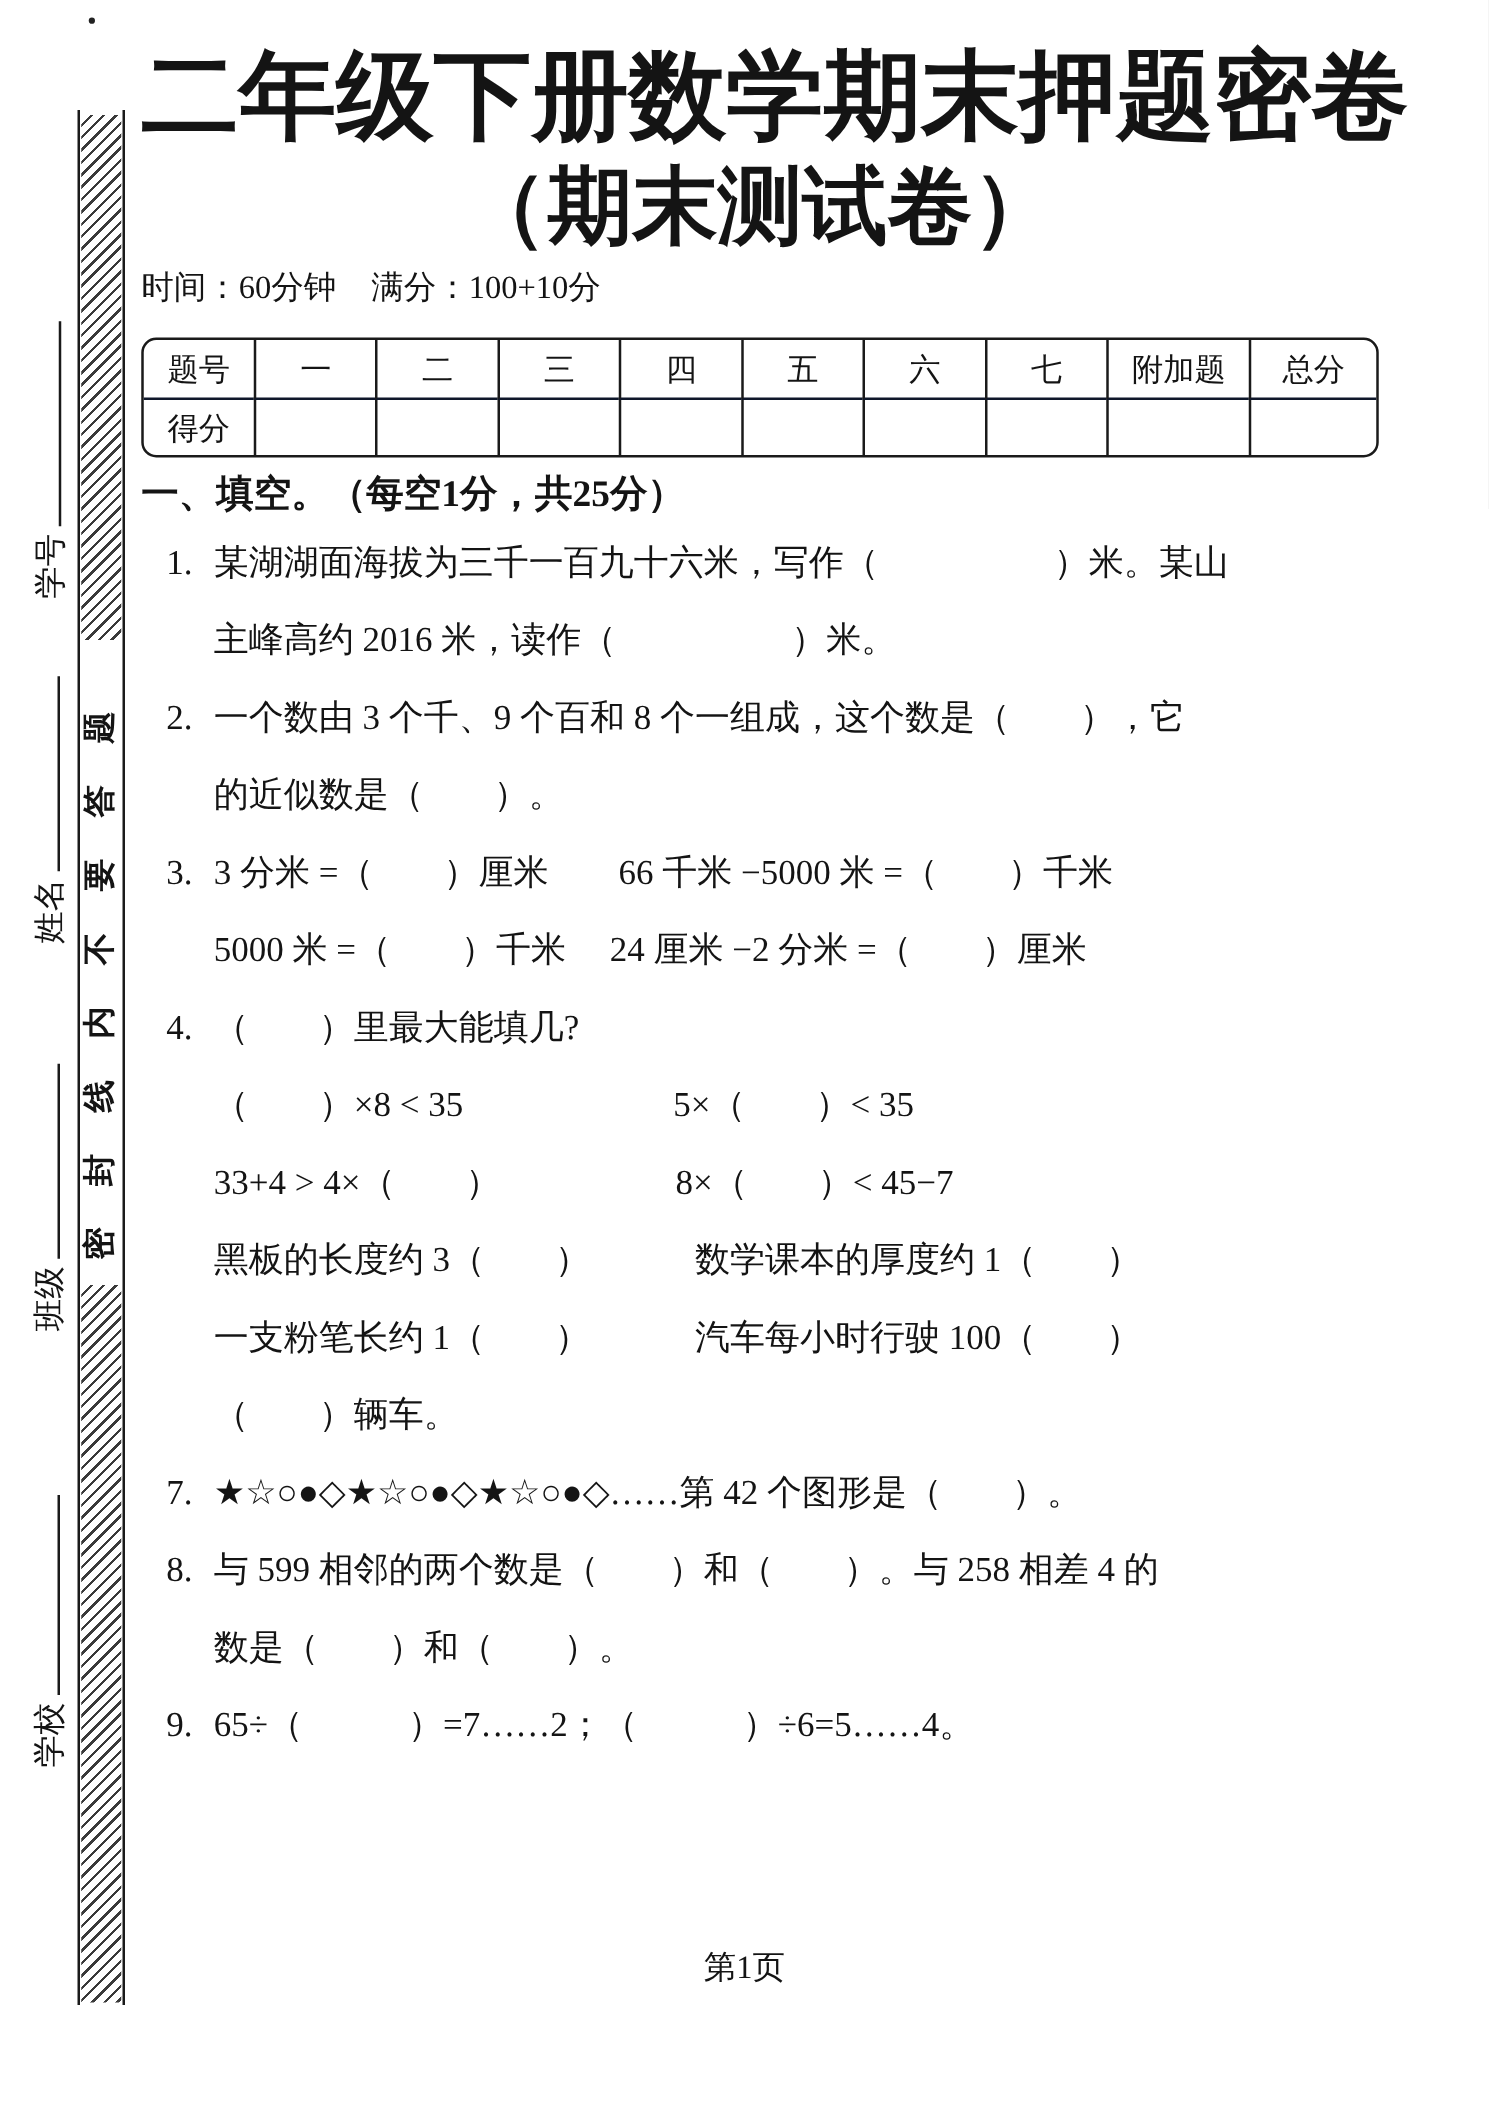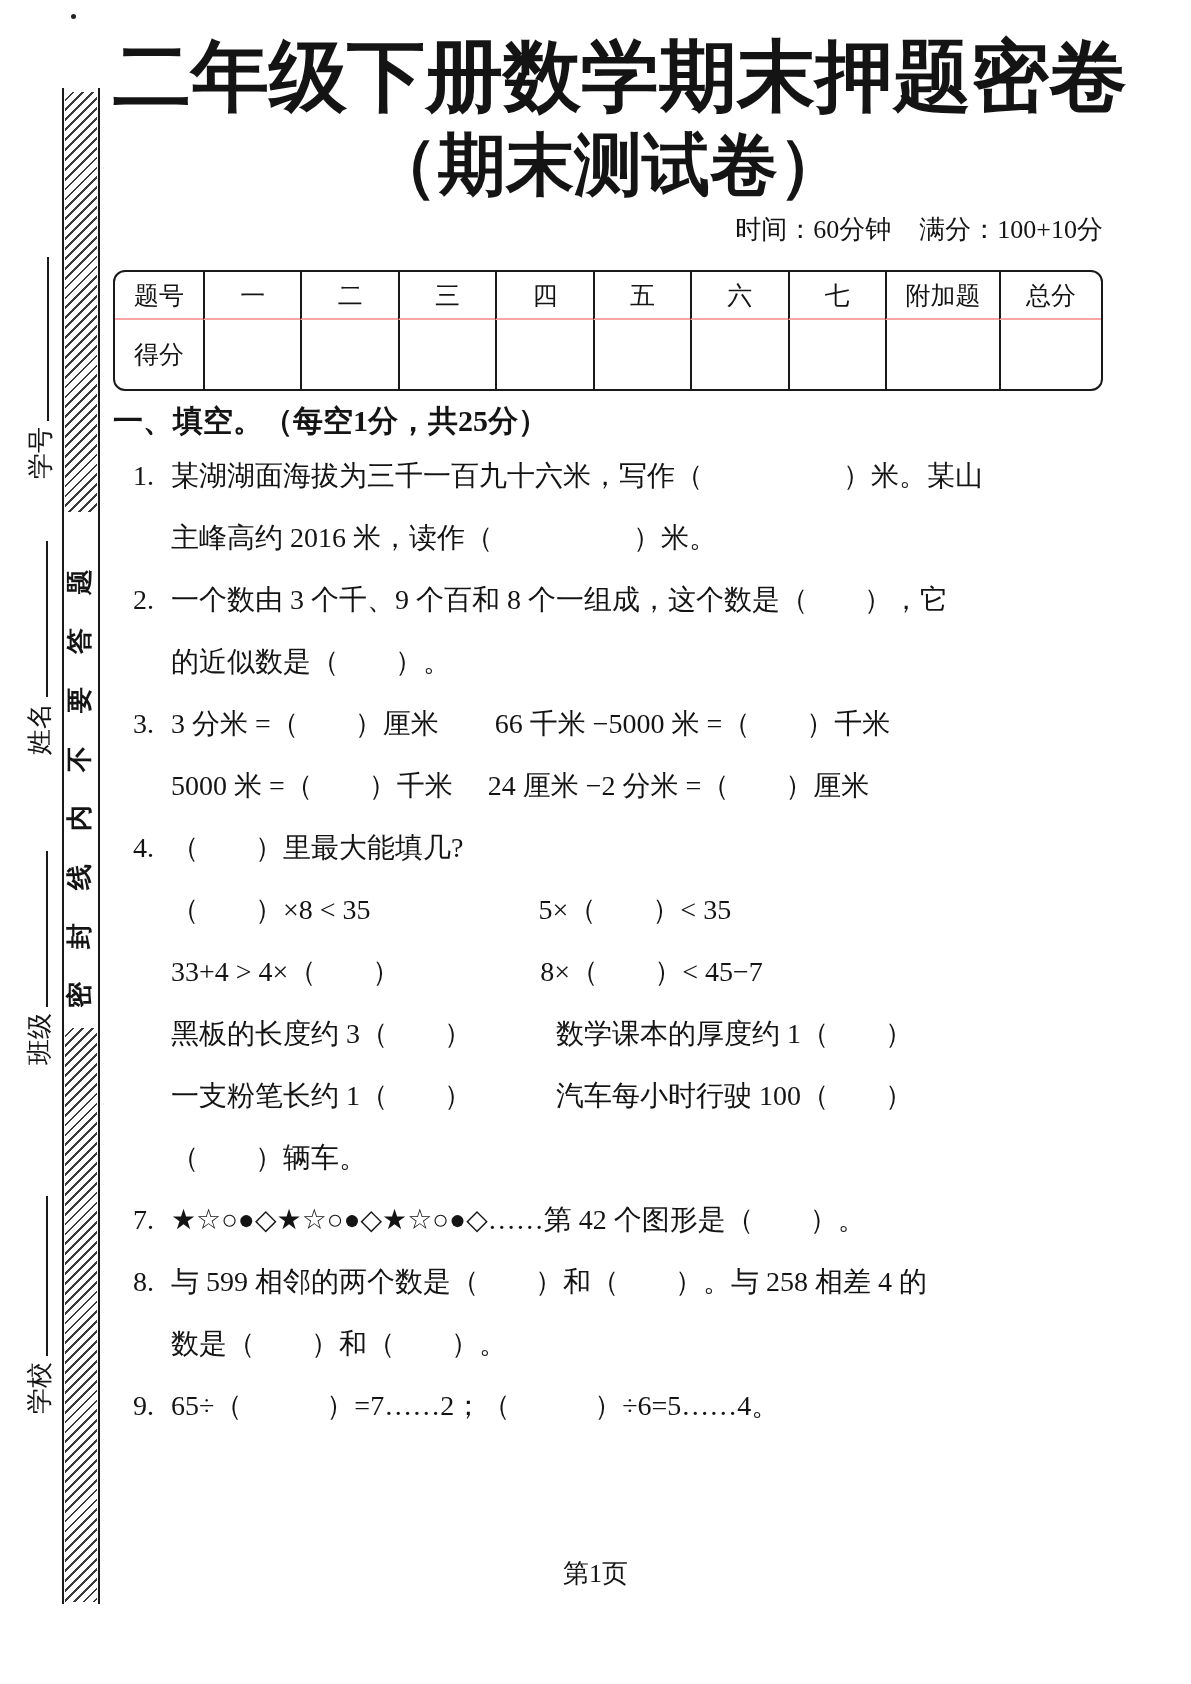--- a/index.html
+++ b/index.html
@@ -33,33 +33,33 @@
   .side-field:nth-child(1){ left:-70px; top:353px;  width:222px; }
   .side-field:nth-child(2){ left:-67px; top:633px;  width:214px; }
   .side-field:nth-child(3){ left:-67px; top:943px;  width:214px; }
   .side-field:nth-child(4){ left:-69px; top:1290px; width:218px; }
   .fl-line { flex:1; border-bottom:2px solid #1a1a1a; height:18px; }
 
   
   .main { position:absolute; left:113px; top:0; width:990px; padding-top:36px; }
   .title { margin:0; font-size:78px; line-height:82px; font-weight:bold; text-align:center; white-space:nowrap; }
   .subtitle { margin:20px 0 0; font-size:68px; line-height:54px; font-weight:bold; text-align:center; }
-  .meta { margin-top:22px; font-size:26px; line-height:32px; text-align:right; }
+  .meta { margin-top:22px; font-size:26px; line-height:32px; text-align:left; }
   .meta .sep { display:inline-block; width:28px; }
 
   .score-table {
     width:100%; margin-top:24px; border:2px solid #1a1a1a; border-radius:12px;
     border-collapse:separate; border-spacing:0; table-layout:fixed; font-size:25px;
   }
   .score-table th, .score-table td { border-left:2px solid #1a1a1a; text-align:center; font-weight:normal; padding:0; }
   .score-table th:first-child, .score-table td:first-child { border-left:none; width:88px; }
   .score-table th:nth-child(9) { width:112px; }
   .score-table th:nth-child(10){ width:100px; }
-  .score-table thead th { height:46px; border-bottom:2px solid #fca5a5; }
-  .score-table tbody td { height:69px; }
+  .score-table thead th { height:46px; border-bottom:2px solid #0f172a; }
+  .score-table tbody td { height:44px; }
 
   .section-heading { margin-top:12px; font-size:30px; line-height:36px; font-weight:bold; }
 
   .questions { margin-top:6px; font-size:28px; }
   .qline { height:62px; line-height:62px; padding-left:58px; white-space:nowrap; }
   .qnum  { display:inline-block; width:38px; margin-left:-38px; }
 
   .footer { position:absolute; left:0; top:1556px; width:100%; text-align:center; font-size:26px; }
 </style>
 </head>

